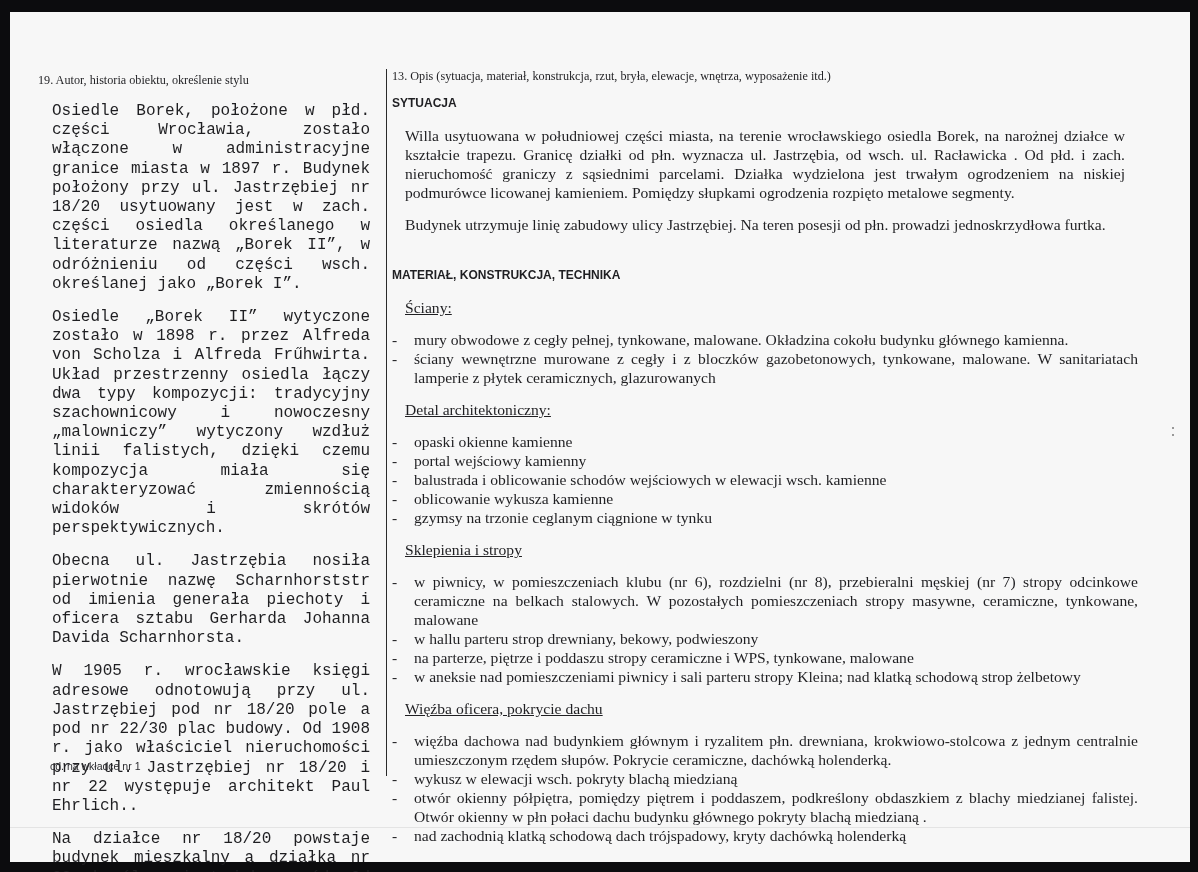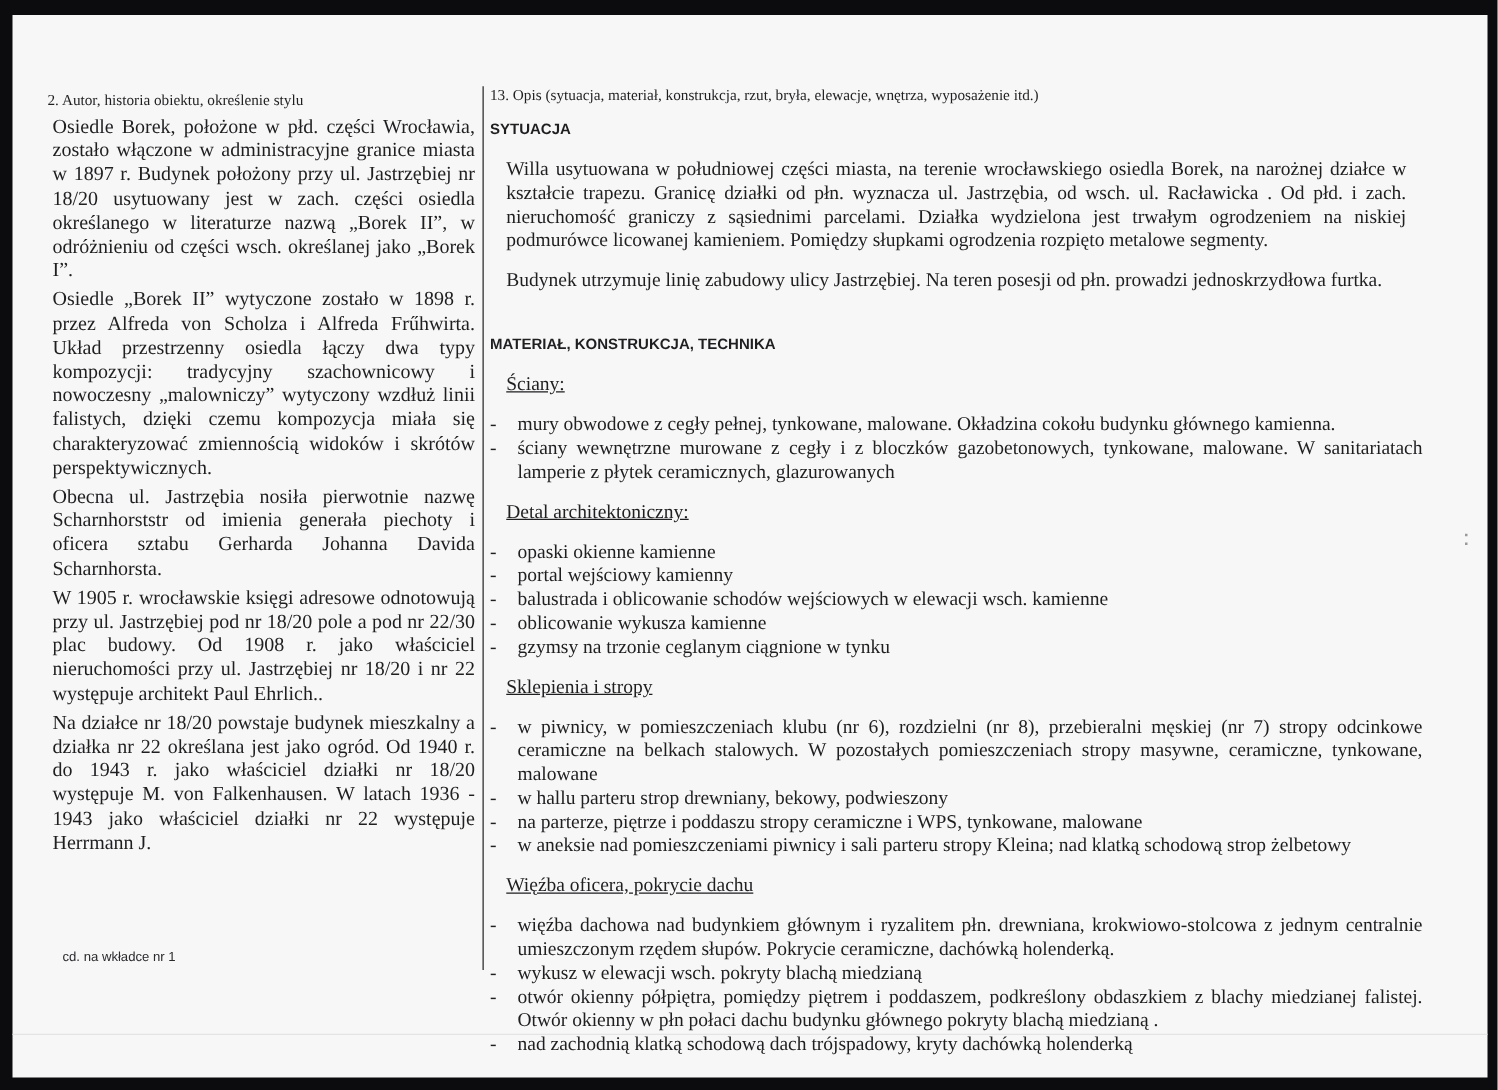--- a/index.html
+++ b/index.html
@@ -31,21 +31,21 @@
     background: #2a2a2a;
   }
   .field-label {
     font-size: 12.2px; line-height: 16px; height: 16px; white-space: nowrap;
   }
   .left-body {
     margin: 0;
     font-size: 16px; line-height: 19.2px;
     text-align: justify;
   }
-  .left-body p { margin: 4px; }
+  .left-body p { margin: 14px; font-family: Liberation Mono, monospace; }
   .footnote {
     position: absolute; left: 40px; top: 748px;
     font-family: "Liberation Sans", "DejaVu Sans", sans-serif;
     font-size: 10.5px; color: #2a2a2e;
   }
   .section-title {
     font-family: "Liberation Sans", "DejaVu Sans", sans-serif;
     font-size: 12px; line-height: 19px;
     margin: 0;
   }
@@ -67,21 +67,21 @@
   }
   .specks span { display: block; width: 2px; height: 2px; background: #999; margin-bottom: 5px; }
 </style>
 </head>
 <body>
 
 <div class="page">
   <div class="page-crease"></div>
 
   <div class="col-left">
-    <div class="field-label">2. Autor, historia obiektu, określenie stylu</div>
+    <div class="field-label">19. Autor, historia obiektu, określenie stylu</div>
     <div class="left-body">
       <p>Osiedle Borek, położone w płd. części Wrocławia, zostało włączone w administracyjne granice miasta w 1897 r. Budynek położony przy ul. Jastrzębiej nr 18/20 usytuowany jest w zach. części osiedla określanego w literaturze nazwą „Borek II”, w odróżnieniu od części wsch. określanej jako „Borek I”.</p>
       <p>Osiedle „Borek II” wytyczone zostało w 1898 r. przez Alfreda von Scholza i Alfreda Frűhwirta. Układ przestrzenny osiedla łączy dwa typy kompozycji: tradycyjny szachownicowy i nowoczesny „malowniczy” wytyczony wzdłuż linii falistych, dzięki czemu kompozycja miała się charakteryzować zmiennością widoków i skrótów perspektywicznych.</p>
       <p>Obecna ul. Jastrzębia nosiła pierwotnie nazwę Scharnhorststr od imienia generała piechoty i oficera sztabu Gerharda Johanna Davida Scharnhorsta.</p>
       <p>W 1905 r. wrocławskie księgi adresowe odnotowują przy ul. Jastrzębiej pod nr 18/20 pole a pod nr 22/30 plac budowy. Od 1908 r. jako właściciel nieruchomości przy ul. Jastrzębiej nr 18/20 i nr 22 występuje architekt Paul Ehrlich..</p>
       <p>Na działce nr 18/20 powstaje budynek mieszkalny a działka nr 22 określana jest jako ogród. Od 1940 r. do 1943 r. jako właściciel działki nr 18/20 występuje M. von Falkenhausen. W latach 1936 - 1943  jako właściciel działki nr 22 występuje Herrmann J.</p>
     </div>
   </div>
 
   <div class="footnote">cd. na wkładce nr 1</div>

